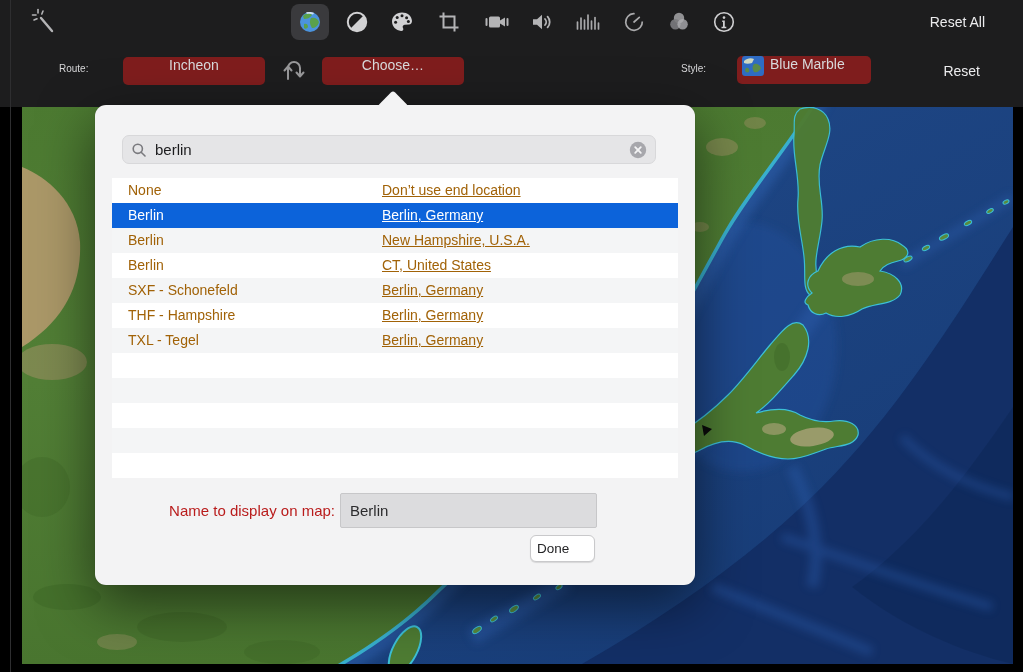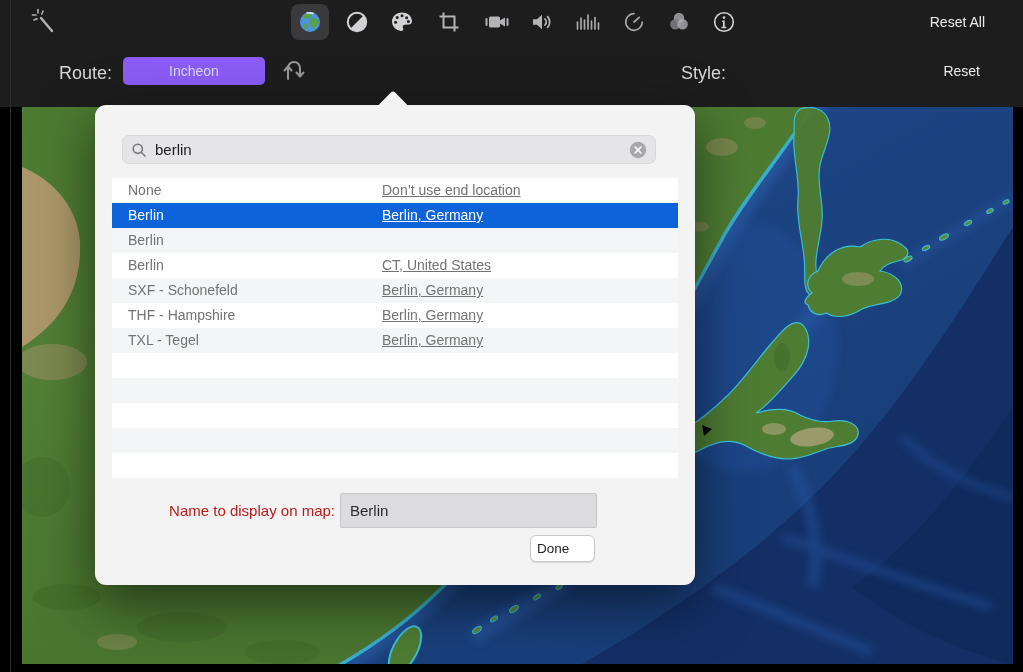--- a/index.html
+++ b/index.html
@@ -3,39 +3,39 @@
 <meta charset="utf-8">
 <style>
   html,body{margin:0;padding:0;width:1023px;height:672px;background:#000;overflow:hidden;
     font-family:"Liberation Sans","DejaVu Sans",sans-serif;-webkit-font-smoothing:antialiased;}
   .abs{position:absolute;}
   
   .topbar{position:absolute;left:0;top:0;width:1023px;height:107px;background:#1d1d1e;}
   .splitter{position:absolute;left:10px;top:0;width:1px;height:672px;background:#2e2e30;z-index:3;}
   .ico{position:absolute;top:4px;width:38px;height:36px;display:flex;align-items:center;justify-content:center;border-radius:8px;}
   .ico.on{background:#3a3a3d;}
-  .tb-label{position:absolute;font-size:18px;color:#d6d6d8;}
+  .tb-label{position:absolute;font-size:10px;color:#d6d6d8;}
   .tb-action{position:absolute;font-size:14px;color:#ececee;cursor:default;}
-  .btn-dark{position:absolute;height:28px;background:#8b5cf6;border-radius:5px;color:#d9d9db;
-    font-size:14px;display:flex;align-items:center;justify-content:center;box-sizing:border-box;}
+  .btn-dark{position:absolute;height:28px;background:#7f1d1d;border-radius:5px;color:#d9d9db;
+    font-size:14px;display:flex;justify-content:center;box-sizing:border-box;}
   .btn-dark .thumb{margin:0 6px 0 5px;display:flex;}
   
   .map{position:absolute;left:22px;top:107px;width:991px;height:557px;background:#1d4382;overflow:hidden;}
   
   .popover{position:absolute;left:95px;top:105px;width:600px;height:480px;background:#f3f3f4;border-radius:11px;
     box-shadow:0 18px 55px rgba(0,0,0,.55),0 0 1px rgba(0,0,0,.35);z-index:10;}
   .pop-arrow{position:absolute;left:287px;top:-10px;width:22px;height:22px;background:#f3f3f4;
     transform:rotate(45deg);border-radius:3px;}
   .searchfield{position:absolute;left:27px;top:30px;width:534px;height:29px;background:#e5e5e7;
     border:1px solid #d8d8da;border-radius:7px;box-sizing:border-box;display:flex;align-items:center;padding:0 8px;}
   .searchfield input{flex:1;border:none;outline:none;background:transparent;font-size:15px;color:#1c1c1e;
     margin-left:6px;font-family:inherit;}
   .clear-btn{display:flex;cursor:default;}
   .loclist{position:absolute;left:17px;top:73px;width:566px;}
-  .lrow{position:relative;height:25px;line-height:25px;background:#fff;font-size:14px;color:#737373;}
+  .lrow{position:relative;height:25px;line-height:25px;background:#fff;font-size:14px;color:#a16207;}
   .lrow.alt{background:#f4f5f6;}
   .lrow.sel{background:var(--accent-selection,#0c63da);color:#fff;}
   .lname{position:absolute;left:16px;white-space:nowrap;}
   .lloc{position:absolute;left:270px;white-space:nowrap;text-decoration:underline;}
   .namefield-label{position:absolute;left:17px;top:397px;width:223px;text-align:right;font-size:15px;color:#b91c1c;}
   .namefield{position:absolute;left:245px;top:388px;width:257px;height:35px;background:#dcdcde;
     border:1px solid #c7c7c9;box-sizing:border-box;border-radius:2px;}
   .namefield input{width:100%;height:100%;border:none;outline:none;background:transparent;
     font-size:15px;color:#2b2b2d;padding:0 9px;box-sizing:border-box;font-family:inherit;}
   .done-btn{position:absolute;left:435px;top:430px;width:65px;height:27px;background:#fff;
@@ -157,23 +157,37 @@
   </div>
 
   <div class="abs" style="left:280px;top:59px;">
     <svg width="28" height="24" viewBox="0 0 28 24" fill="none" stroke="#98989a" stroke-width="2" stroke-linecap="round" stroke-linejoin="round">
       <path d="M8,20 V9 A6,6 0 0 1 20,9 V17"></path>
       <path d="M16.5,13.5 L20,17.5 L23.5,13.5"></path>
       <path d="M4.5,11.5 L8,7.5 L11.5,11.5"></path>
     </svg>
   </div>
 
+  <div class="btn-dark" style="left:322px;top:57px;width:142px;">
+    <span>Choose…</span>
+  </div>
 
   <span class="tb-label" style="left:681px;top:63px;">Style:</span>
 
+  <div class="btn-dark" style="left:737px;top:56px;width:134px;justify-content:flex-start;">
+    <span class="thumb">
+      <svg width="22" height="20" viewBox="0 0 22 20">
+        <rect width="22" height="20" rx="3" fill="#2f6cc4"></rect>
+        <path d="M2,5 C5,2 9,1.5 12,3 L10,7 C7,8 4,8 2,7 Z" fill="#cfd8c2"></path>
+        <path d="M12,8 C15,7 18,9 19,12 C18,15 15,17 12,16 C10,13 10,10 12,8 Z" fill="#5a8a4a"></path>
+        <path d="M4,12 C6,11 8,13 7,16 C5,17 3,16 3,14 Z" fill="#5a8a4a"></path>
+      </svg>
+    </span>
+    <span>Blue Marble</span>
+  </div>
 
   <span class="tb-action" style="right:43px;top:63px;">Reset</span>
 </div>
 
 <div class="splitter"></div>
 
 <div class="map">
   <svg width="991" height="557" viewBox="0 0 991 557">
     <defs>
       <linearGradient id="oceanG" x1="0" y1="0" x2="1" y2="1">
@@ -283,20 +297,21 @@
       <div class="lrow">
         <span class="lname">None</span>
         <span class="lloc">Don’t use end location</span>
       </div>
       <div class="lrow sel">
         <span class="lname">Berlin</span>
         <span class="lloc">Berlin, Germany</span>
       </div>
       <div class="lrow alt">
         <span class="lname">Berlin</span>
+        <span class="lloc">New Hampshire, U.S.A.</span>
       </div>
       <div class="lrow">
         <span class="lname">Berlin</span>
         <span class="lloc">CT, United States</span>
       </div>
       <div class="lrow alt">
         <span class="lname">SXF - Schonefeld</span>
         <span class="lloc">Berlin, Germany</span>
       </div>
       <div class="lrow">

